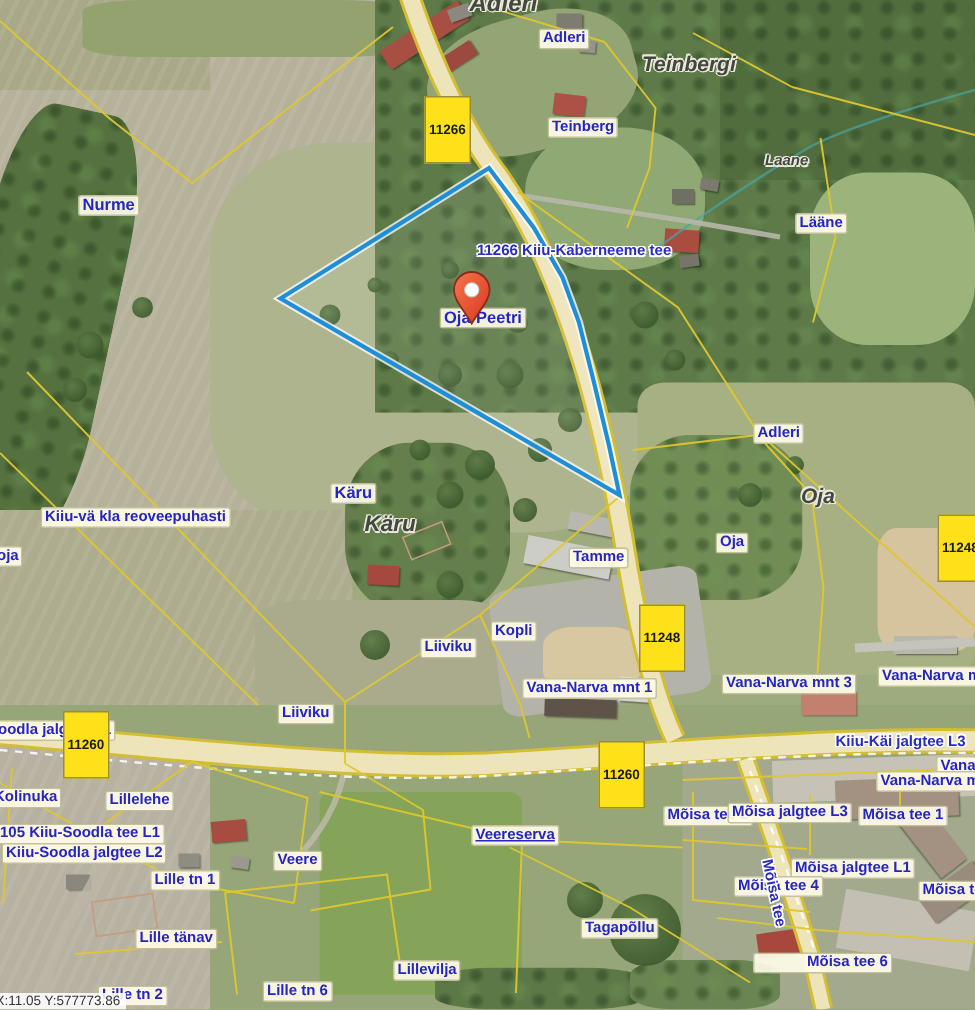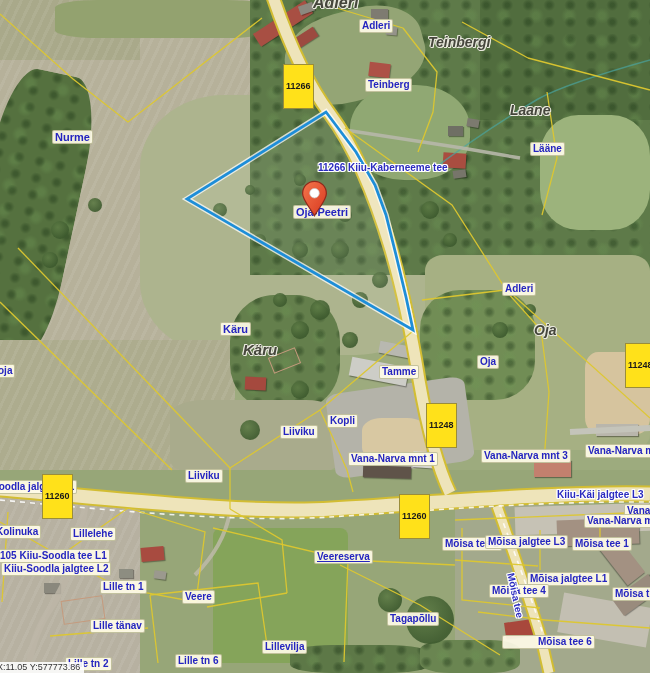--- a/index.html
+++ b/index.html
@@ -167,56 +167,57 @@
       <path d="M187,199 L326,112 L356,152 L375,185 L386,215 L396,255 L406,297 L413,330 Z" fill="none" stroke="#1e8ed8" stroke-width="2.8"></path>
     </svg>
   <div id="parcel-labels" class="layer">
       <div class="plabel" style="left: 359px; top: 19px;">Adleri</div>
       <div class="plabel" style="left: 365px; top: 78px;">Teinberg</div>
       <div class="plabel" style="left: 52px; top: 130px; font-size: 11px;">Nurme</div>
       <div class="plabel" style="left: 530px; top: 142px;">Lääne</div>
       <div class="plabel" style="left: 293px; top: 205px; font-size: 11px;">Oja-Peetri</div>
       <div class="plabel" style="left: 502px; top: 282px;">Adleri</div>
       <div class="plabel" style="left: 220px; top: 322px; font-size: 11px;">Käru</div>
+      <div class="plabel" style="left: 27px; top: 338px;">Kiiu-vä kla reoveepuhasti</div>
       <div class="plabel" style="left: -5px; top: 364px;">oja</div>
       <div class="plabel" style="left: 477px; top: 355px;">Oja</div>
       <div class="plabel" style="left: 379px; top: 365px;">Tamme</div>
       <div class="plabel" style="left: 327px; top: 414px;">Kopli</div>
       <div class="plabel" style="left: 280px; top: 425px;">Liiviku</div>
       <div class="plabel" style="left: 185px; top: 469px;">Liiviku</div>
       <div class="plabel" style="left: 348px; top: 452px;">Vana-Narva mnt 1</div>
       <div class="plabel" style="left: 481px; top: 449px;">Vana-Narva mnt 3</div>
       <div class="plabel" style="left: 585px; top: 444px;">Vana-Narva mnt</div>
       <div class="plabel" style="left: -11px; top: 480px;">Soodla jalgtee L1</div>
       <div class="plabel" style="left: 624px; top: 504px;">Vana-</div>
       <div class="plabel" style="left: 584px; top: 514px;">Vana-Narva mnt</div>
       <div class="plabel" style="left: -7px; top: 525px;">Kolinuka</div>
       <div class="plabel" style="left: 70px; top: 527px;">Lillelehe</div>
       <div class="plabel" style="left: 442px; top: 537px;">Mõisa tee 2</div>
       <div class="plabel" style="left: 485px; top: 535px;">Mõisa jalgtee L3</div>
       <div class="plabel" style="left: 572px; top: 537px;">Mõisa tee 1</div>
       <div class="plabel" style="left: -3px; top: 549px;">105 Kiiu-Soodla tee L1</div>
       <div class="plabel" style="left: 1px; top: 562px;">Kiiu-Soodla jalgtee L2</div>
       <div class="plabel" style="left: 314px; top: 550px; text-decoration: underline;">Veereserva</div>
-      <div class="plabel" style="left: 182px; top: 590px;">Veere</div>
+      <div class="plabel" style="left: 182px; top: 567px;">Veere</div>
       <div class="plabel" style="left: 527px; top: 572px;">Mõisa jalgtee L1</div>
       <div class="plabel" style="left: 60px; top: 580px; margin-left: 40px;">Lille tn 1</div>
       <div class="plabel" style="left: 489px; top: 584px;">Mõisa tee 4</div>
       <div class="plabel" style="left: 612px; top: 587px;">Mõisa tee</div>
       <div class="plabel" style="left: 387px; top: 612px;">Tagapõllu</div>
       <div class="plabel" style="left: 90px; top: 619px;">Lille tänav</div>
       <div class="plabel" style="left: 502px; top: 635px; padding-left: 35px;">Mõisa tee 6</div>
       <div class="plabel" style="left: 262px; top: 640px;">Lillevilja</div>
       <div class="plabel" style="left: 175px; top: 654px;">Lille tn 6</div>
       <div class="plabel" style="left: 65px; top: 657px;">Lille tn 2</div>
     </div>
   <div id="area-names" class="layer">
       <div class="aname" style="left: 313px; top: -6px; font-size: 16px;">Adleri</div>
       <div class="aname" style="left: 428px; top: 34px; font-size: 14px;">Teinbergi</div>
-      <div class="aname" style="left: 510px; top: 102px; font-size: 14px;">Laane</div>
+      <div class="aname" style="left: 510px; top: 102px; font-size: 10px;">Laane</div>
       <div class="aname" style="left: 243px; top: 341px; font-size: 15px;">Käru</div>
       <div class="aname" style="left: 534px; top: 322px; font-size: 14px;">Oja</div>
     </div>
   <div id="road-labels" class="layer">
       <div class="rlabel" style="left: 318px; top: 162px;">11266 Kiiu-Kaberneeme tee</div>
       <div class="rlabel" style="left: 557px; top: 489px;">Kiiu-Käi jalgtee L3</div>
       <div class="rlabel" style="left: 516px; top: 572px; transform: rotate(78deg); transform-origin: left top;">Mõisa tee</div>
     </div>
   <div id="road-badges" class="layer">
       <div class="rbadge" style="left: 283px; top: 64px;">11266</div>

